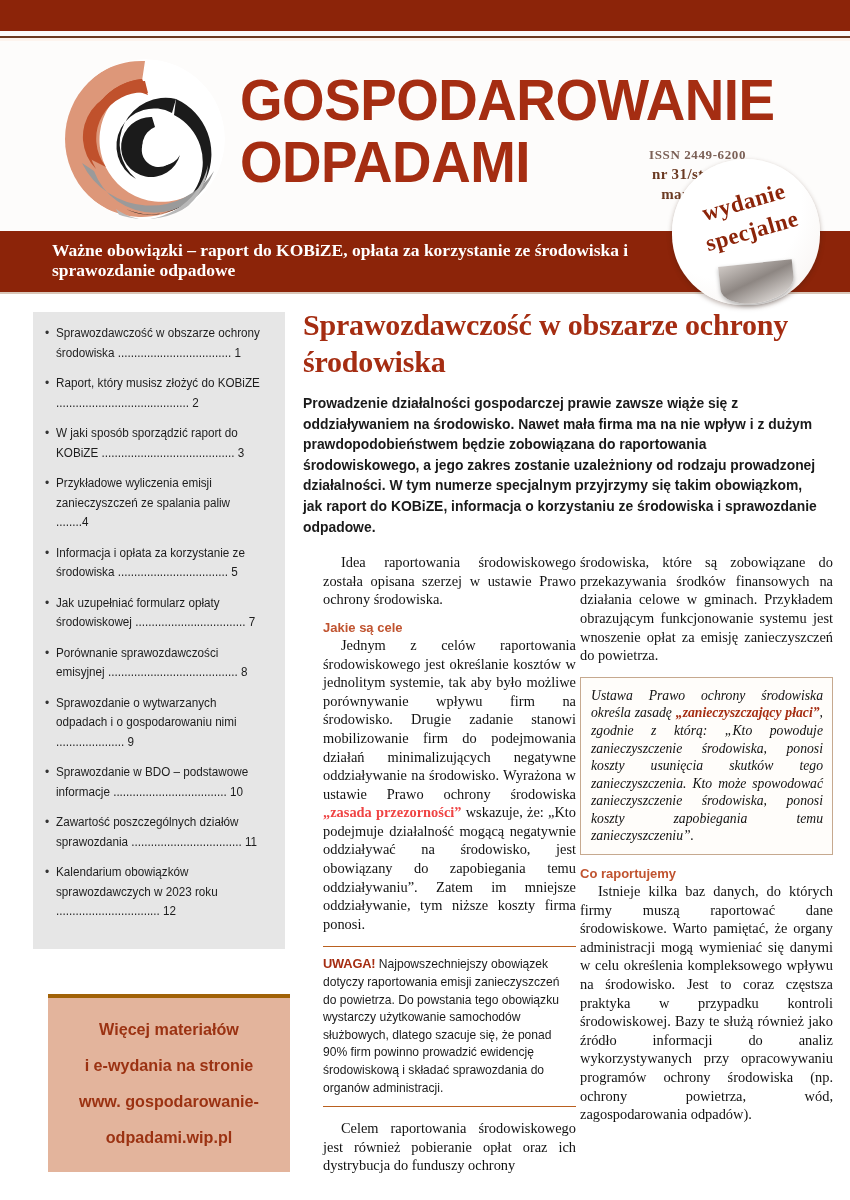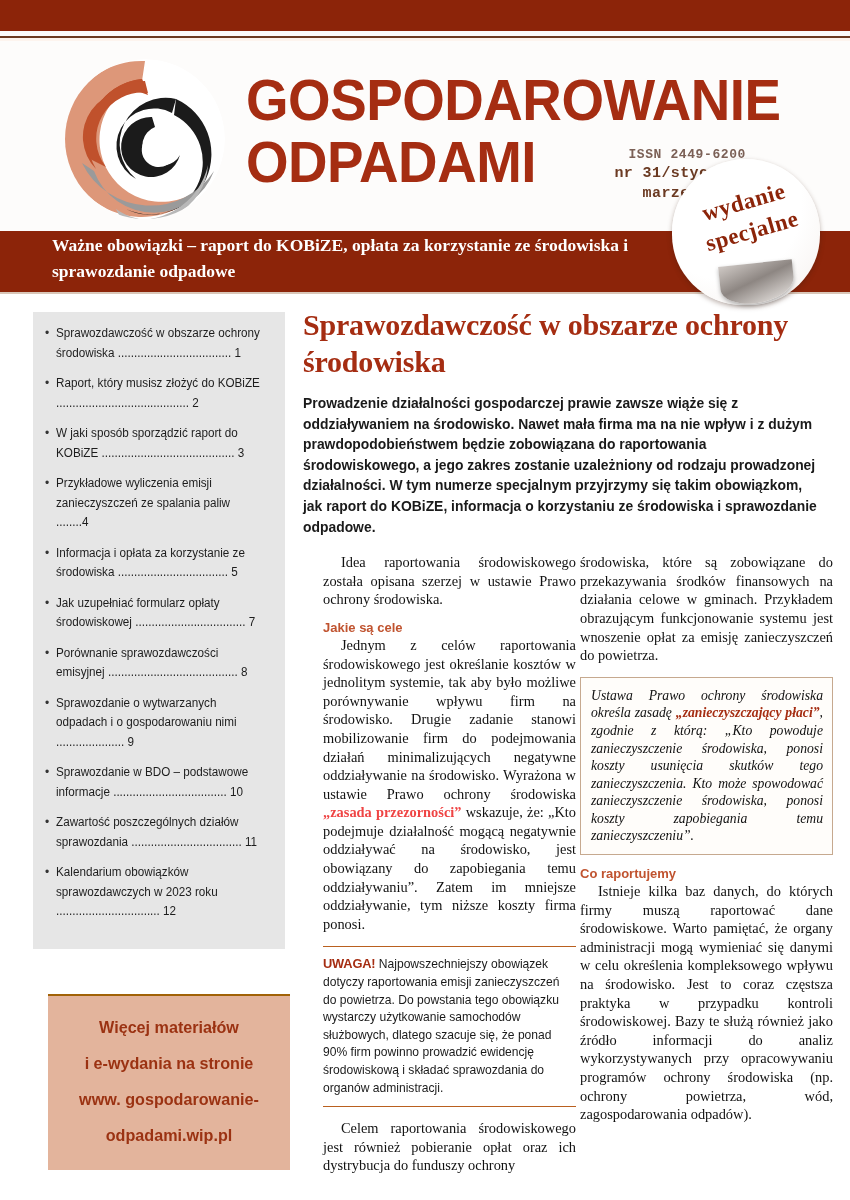--- a/index.html
+++ b/index.html
@@ -19,36 +19,36 @@
   .toprule{position:absolute; left:0; top:36px; width:850px; height:2px; background:#6b3a22;}
   .toprule2{position:absolute; left:0; top:38px; width:850px; height:3px; background:#fdf4ee;}
 
   
   .masthead{position:absolute; left:0; top:41px; width:850px; height:190px;
             background:#fdfcfb;}
 
   .logo{position:absolute; left:56px; top:18px; width:178px; height:170px;}
   .logo svg{display:block;}
 
-  .mast-title{position:absolute; left:246px; top:28px; width:520px;}
+  .mast-title{position:absolute; left:240px; top:28px; width:520px;}
   .mast-title .line{
     font-family:"Liberation Sans", sans-serif;
     font-weight:bold;
     font-size:57px;
     line-height:62px;
     letter-spacing:-0.5px;
     color:#a52d12;
     transform:scaleX(0.96);
     transform-origin:left center;
     white-space:nowrap;
   }
   .mast-title .line2{font-size:57px;}
 
   .issn{position:absolute; left:566px; top:106px; width:180px; text-align:right;
-        font-family:Liberation Mono, monospace; color:#6d5043;}
+        font-family:Liberation Serif, serif; color:#6d5043;}
   .issn .l1{font-size:13px; letter-spacing:0.6px; font-weight:bold; color:#7b6056;}
   .issn .l2{font-size:15px; letter-spacing:0.4px; font-weight:bold; color:#6b3a22; margin-top:3px;}
   .issn .l3{font-size:15px; letter-spacing:0.4px; font-weight:bold; color:#6b3a22; margin-top:3px;}
 
   
   .sticker{position:absolute; left:672px; top:159px; width:152px; height:148px; z-index:6;}
   .sticker .disc{
     position:absolute; left:0; top:0; width:148px; height:146px;
     background:radial-gradient(circle at 36% 30%, #ffffff 55%, #f4efec 100%);
     border-radius:50% 50% 48% 48%;
@@ -69,25 +69,25 @@
     font-weight:bold;
     font-size:23px;
     line-height:30px;
     color:#8c2409;
     letter-spacing:0.5px;
   }
 
   
   .strap{position:absolute; left:0; top:231px; width:850px; height:61px; background:#8c2409;}
   .strap .stext{
-    position:absolute; left:52px; top:1px; width:660px;
+    position:absolute; left:52px; top:9px; width:660px;
     font-family:"Liberation Serif", serif;
     font-weight:bold;
     font-size:17.5px;
-    line-height:26px;
+    line-height:20px;
     color:#ffffff;
   }
   .strapline-bottom{position:absolute; left:0; top:292px; width:850px; height:2px; background:#d9c6b8;}
 
   
   .content{position:absolute; left:0; top:294px; width:850px; height:906px; background:#fff;}
 
   
   .sidebar{position:absolute; left:33px; top:18px; width:252px;}
   .toc-head{
@@ -106,21 +106,21 @@
   .toc-text{
     font-family:"Liberation Sans", sans-serif;
     font-size:12.3px; line-height:19.5px; color:#1d1d1d;
     transform:scaleX(0.95); transform-origin:left top;
     width:105%;
   }
 
   .promo{
     position:absolute; left:48px; top:700px; width:222px;
     background:#e3b49c;
-    border-top:2px solid #a16207;
+    border-top:4px solid #a16207;
     padding:14px 10px 16px;
     text-align:center;
   }
   .promo .pl{
     font-family:"Liberation Sans", sans-serif;
     font-weight:bold; font-size:17px; line-height:36px; color:#9b3212;
     transform:scaleX(0.95); transform-origin:center;
   }
 
   

